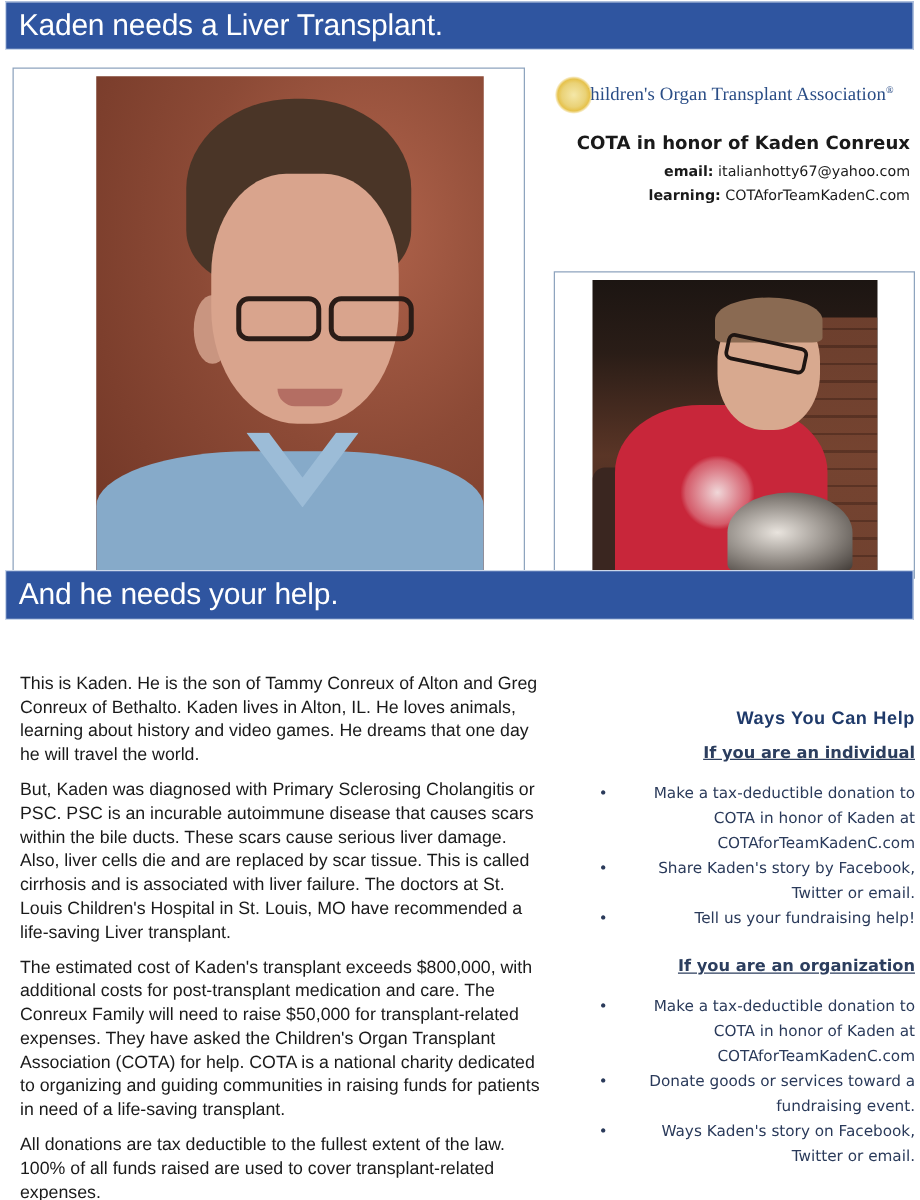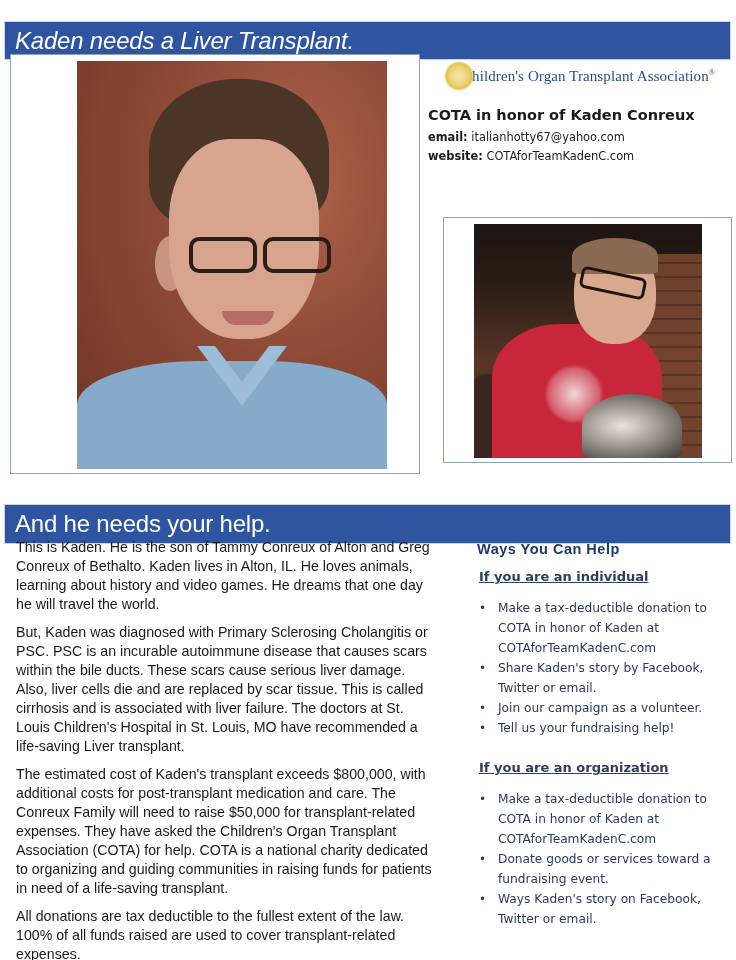--- a/index.html
+++ b/index.html
@@ -6,22 +6,22 @@
   html, body { width: 736px; height: 960px; background: #ffffff; overflow: hidden; }
   body { position: relative; font-family: "Liberation Sans", sans-serif; color: #1a1a1a; }
 
   .banner {
     position: absolute; left: 4px; width: 727px; height: 39px;
     background: #2f55a0; color: #ffffff;
     font-family: "Liberation Sans", sans-serif; font-size: 24px;
     padding: 5px 0 0 10px; letter-spacing: -0.2px;
     border: 1px solid #c9d6ea;
   }
-  .banner.top { top: 21px; font-style: italic; }
-  .banner.mid { top: 504px; height: 40px; }
+  .banner.top { top: 1px; }
+  .banner.mid { top: 456px; height: 40px; }
 
   .photo-frame {
     position: absolute; background: #ffffff;
     border: 1px solid #8ea4be;
   }
   .photo-main { left: 10px; top: 54px; width: 410px; height: 420px; }
   .photo-side { left: 443px; top: 217px; width: 289px; height: 246px; }
 
   .photo {
     position: absolute; overflow: hidden;
@@ -70,38 +70,38 @@
     background: conic-gradient(#e9cd63 0 10deg, transparent 10deg 45deg, #e9cd63 45deg 55deg, transparent 55deg 90deg, #e9cd63 90deg 100deg, transparent 100deg 135deg, #e9cd63 135deg 145deg, transparent 145deg 180deg, #e9cd63 180deg 190deg, transparent 190deg 225deg, #e9cd63 225deg 235deg, transparent 235deg 270deg, #e9cd63 270deg 280deg, transparent 280deg 315deg, #e9cd63 315deg 325deg, transparent 325deg);
     border-radius: 50%; opacity: 0.7; z-index: -1;
   }
   .cota-name {
     font-family: "Liberation Serif", serif; color: #2a4d86; font-size: 15px;
     margin-left: -12px; letter-spacing: 0.1px; white-space: nowrap;
   }
   .cota-name sup { font-size: 8px; }
 
   .info {
-    position: absolute; right: 8px; top: 107px; width: 300px; text-align: left;
+    position: absolute; right: 8px; top: 107px; width: 300px; text-align: right;
     font-family: "DejaVu Sans", sans-serif; color: #1a1a1a;
   }
   .info .title { font-weight: bold; font-size: 14.5px; margin-bottom: 5px; }
   .info .line { font-size: 11.4px; line-height: 19px; white-space: nowrap; }
   .info .line b { font-weight: bold; }
 
   
   .story {
     position: absolute; left: 16px; top: 538px; width: 420px;
     font-family: "Liberation Sans", sans-serif; font-size: 14.2px; line-height: 19px; color: #1a1a1a;
   }
   .story p { margin-bottom: 9px; }
 
   
   .help {
-    position: absolute; left: 477px; top: 541px; width: 255px;
-    font-family: "DejaVu Sans", sans-serif; color: #2a3a5a;
+    position: absolute; left: 477px; top: 567px; width: 255px;
+    font-family: "DejaVu Sans", sans-serif; color: #2a3a5a; text-align: right;
   }
   .help h2 {
     font-family: "Liberation Sans", sans-serif; font-weight: bold; font-size: 14.5px;
     color: #1f3a6a; letter-spacing: 0.5px; margin-bottom: 12px;
   }
   .help h3 {
     font-weight: bold; font-size: 13px; text-decoration: underline; color: #2c3e5e;
     margin-bottom: 14px; margin-left: 2px;
   }
   .help ul { list-style: none; margin-left: 2px; }
@@ -140,21 +140,21 @@
   </span>
 </div>
 
 <div class="info">
   <div class="title">COTA in honor of Kaden Conreux</div>
   <div class="line">
     <b>email:</b>
     <span>italianhotty67@yahoo.com</span>
   </div>
   <div class="line">
-    <b>website:</b>
+    <b>learning:</b>
     <span>COTAforTeamKadenC.com</span>
   </div>
 </div>
 
 <div class="photo-frame photo-side">
   <div class="photo">
     <div class="ps-brick"></div>
     <div class="ps-chair"></div>
     <div class="ps-shirt"></div>
     <div class="ps-print"></div>
@@ -177,21 +177,20 @@
 </div>
 
 <div class="help">
   <h2>Ways You Can Help</h2>
 
   <div>
     <h3>If you are an individual</h3>
     <ul>
       <li>Make a tax-deductible donation to COTA in honor of Kaden at COTAforTeamKadenC.com</li>
       <li>Share Kaden's story by Facebook, Twitter or email.</li>
-      <li>Join our campaign as a volunteer.</li>
       <li>Tell us your fundraising help!</li>
     </ul>
   </div>
 
   <div class="group2">
     <h3>If you are an organization</h3>
     <ul>
       <li>Make a tax-deductible donation to COTA in honor of Kaden at COTAforTeamKadenC.com</li>
       <li>Donate goods or services toward a fundraising event.</li>
       <li>Ways Kaden's story on Facebook, Twitter or email.</li>

